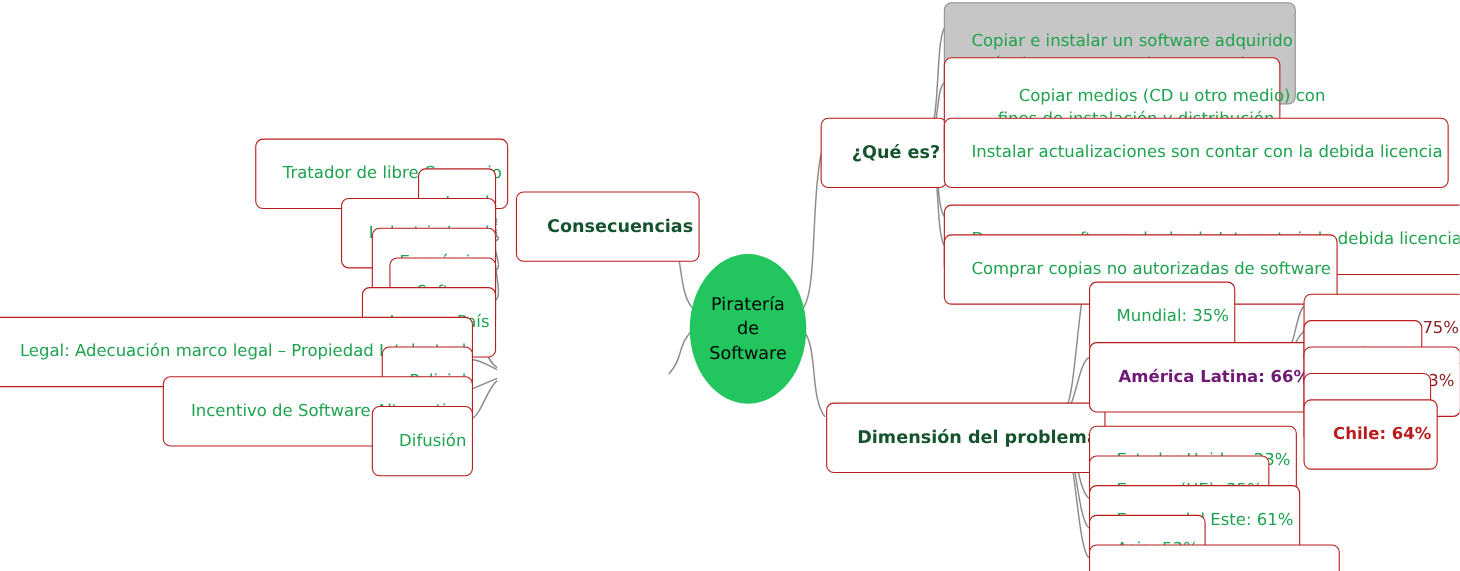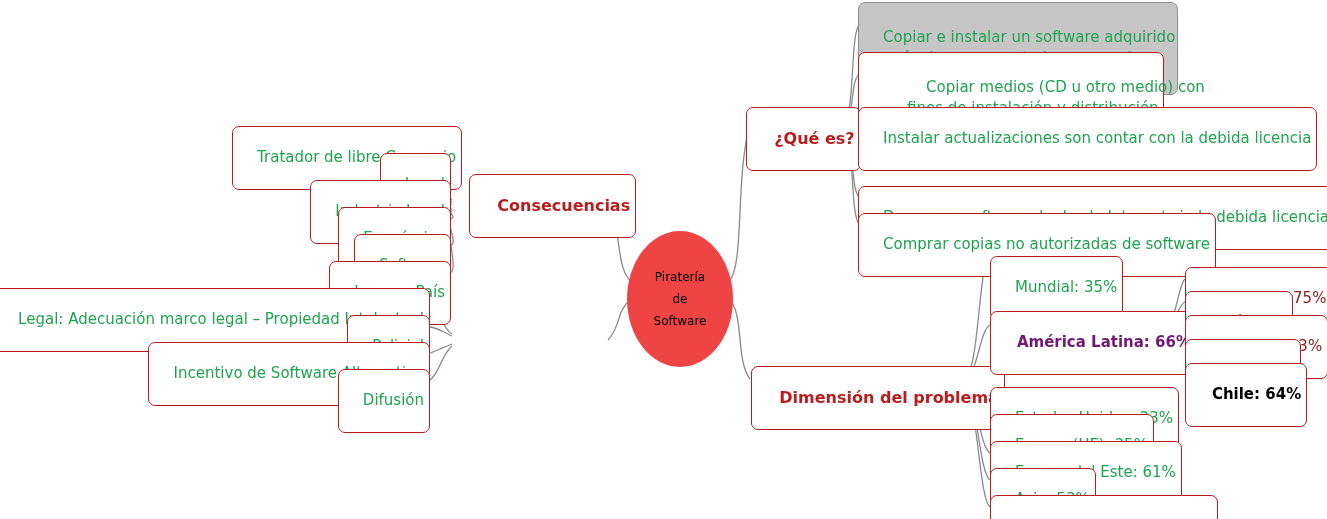--- a/index.html
+++ b/index.html
@@ -33,38 +33,38 @@
     background: #ffffff;
     padding: 2px 5px 3px 5px;
     font-size: 15px;
     line-height: 19px;
     white-space: pre;
     color: #22a44f;
     letter-spacing: 0px;
   }
   .node.green   { color: #1fa34f; }
   .node.green-b { color: #701a75; font-weight: bold; }
-  .node.blue    { color: #b91c1c; font-weight: bold; font-size: 16px; }
+  .node.blue    { color: #14532d; font-weight: bold; font-size: 16px; }
   .node.red     { color: #8b2323; }
-  .node.red-b   { color: #000000; font-weight: bold; }
+  .node.red-b   { color: #b91c1c; font-weight: bold; }
   .node.hl {
     background: #c6c6c6;
     border-color: #8e8e8e;
   }
   .node.two-line { line-height: 21px; padding-top: 3px; padding-bottom: 4px; }
   .node.ralign { text-align: right; }
 
   .root {
     position: absolute;
     box-sizing: border-box;
-    background: #ef4444;
+    background: #22c55e;
     border-radius: 50%;
     color: #000000;
     text-align: center;
-    font-size: 12px;
+    font-size: 16px;
     line-height: 22px;
     display: flex;
     align-items: center;
     justify-content: center;
   }
   .root-label { white-space: pre-line; }
 </style>
 </head>
 <body>
 

